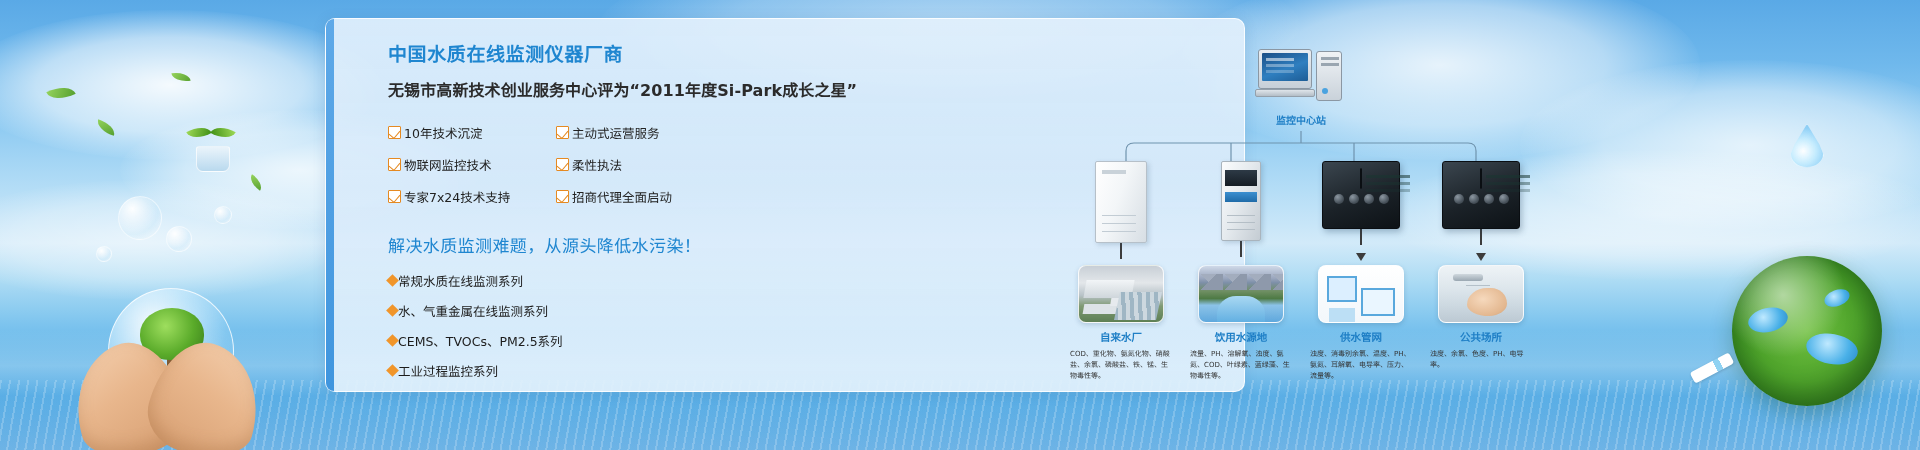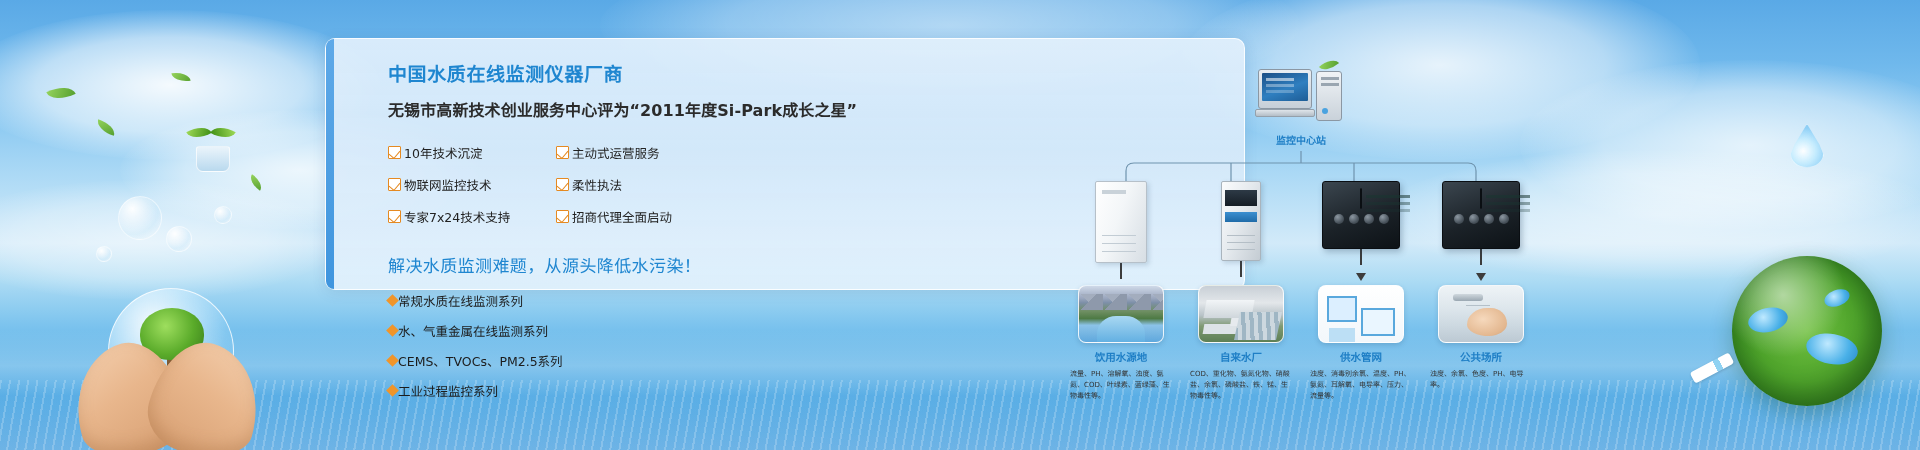--- a/index.html
+++ b/index.html
@@ -142,22 +142,22 @@
   .test-strip {
     position: absolute; right: 186px; bottom: 76px;
     width: 44px; height: 12px; border-radius: 3px;
     background: linear-gradient(90deg,#ffffff 0 58%, #8fd2f2 58% 72%, #ffffff 72% 100%);
     transform: rotate(-28deg);
     box-shadow: 0 1px 3px rgba(0,0,0,.18);
   }
 
   
   .panel {
-    position: absolute; left: 325px; top: 38px;
-    width: 920px; height: 252px;
+    position: absolute; left: 325px; top: 18px;
+    width: 920px; height: 374px;
     background: linear-gradient(180deg, rgba(226,240,252,.92) 0%, rgba(216,234,250,.90) 45%, rgba(226,241,252,.92) 100%);
     border: 1px solid rgba(255,255,255,.85);
     border-radius: 10px;
     box-shadow: 0 2px 14px rgba(40,90,140,.14);
   }
   .panel::before {
     content:""; position:absolute; left:0; top:0; bottom:0; width:8px;
     border-radius: 10px 0 0 10px;
     background: linear-gradient(180deg,#5ea9e8,#3f95de);
   }
@@ -596,28 +596,28 @@
               <i></i>
             </span>
           </div>
           <div class="arrow-stem"></div>
           <div class="arrow-down"></div>
         </div>
       </div>
 
       <div class="scenarios">
         <div class="scene">
+          <div class="thumb t2"></div>
+          <div class="scene-title">自来水厂</div>
+          <div class="scene-desc">COD、重化物、氨氮化物、硝酸盐、余氯、磷酸盐、铁、锰、生物毒性等。</div>
+        </div>
+        <div class="scene">
           <div class="thumb t1"></div>
           <div class="scene-title">饮用水源地</div>
           <div class="scene-desc">流量、PH、溶解氧、浊度、氨氮、COD、叶绿素、蓝绿藻、生物毒性等。</div>
-        </div>
-        <div class="scene">
-          <div class="thumb t2"></div>
-          <div class="scene-title">自来水厂</div>
-          <div class="scene-desc">COD、重化物、氨氮化物、硝酸盐、余氯、磷酸盐、铁、锰、生物毒性等。</div>
         </div>
         <div class="scene">
           <div class="thumb t3"></div>
           <div class="scene-title">供水管网</div>
           <div class="scene-desc">浊度、消毒别余氯、温度、PH、氨氮、耳解氧、电导率、压力、流量等。</div>
         </div>
         <div class="scene">
           <div class="thumb t4"></div>
           <div class="scene-title">公共场所</div>
           <div class="scene-desc">浊度、余氯、色度、PH、电导率。</div>

